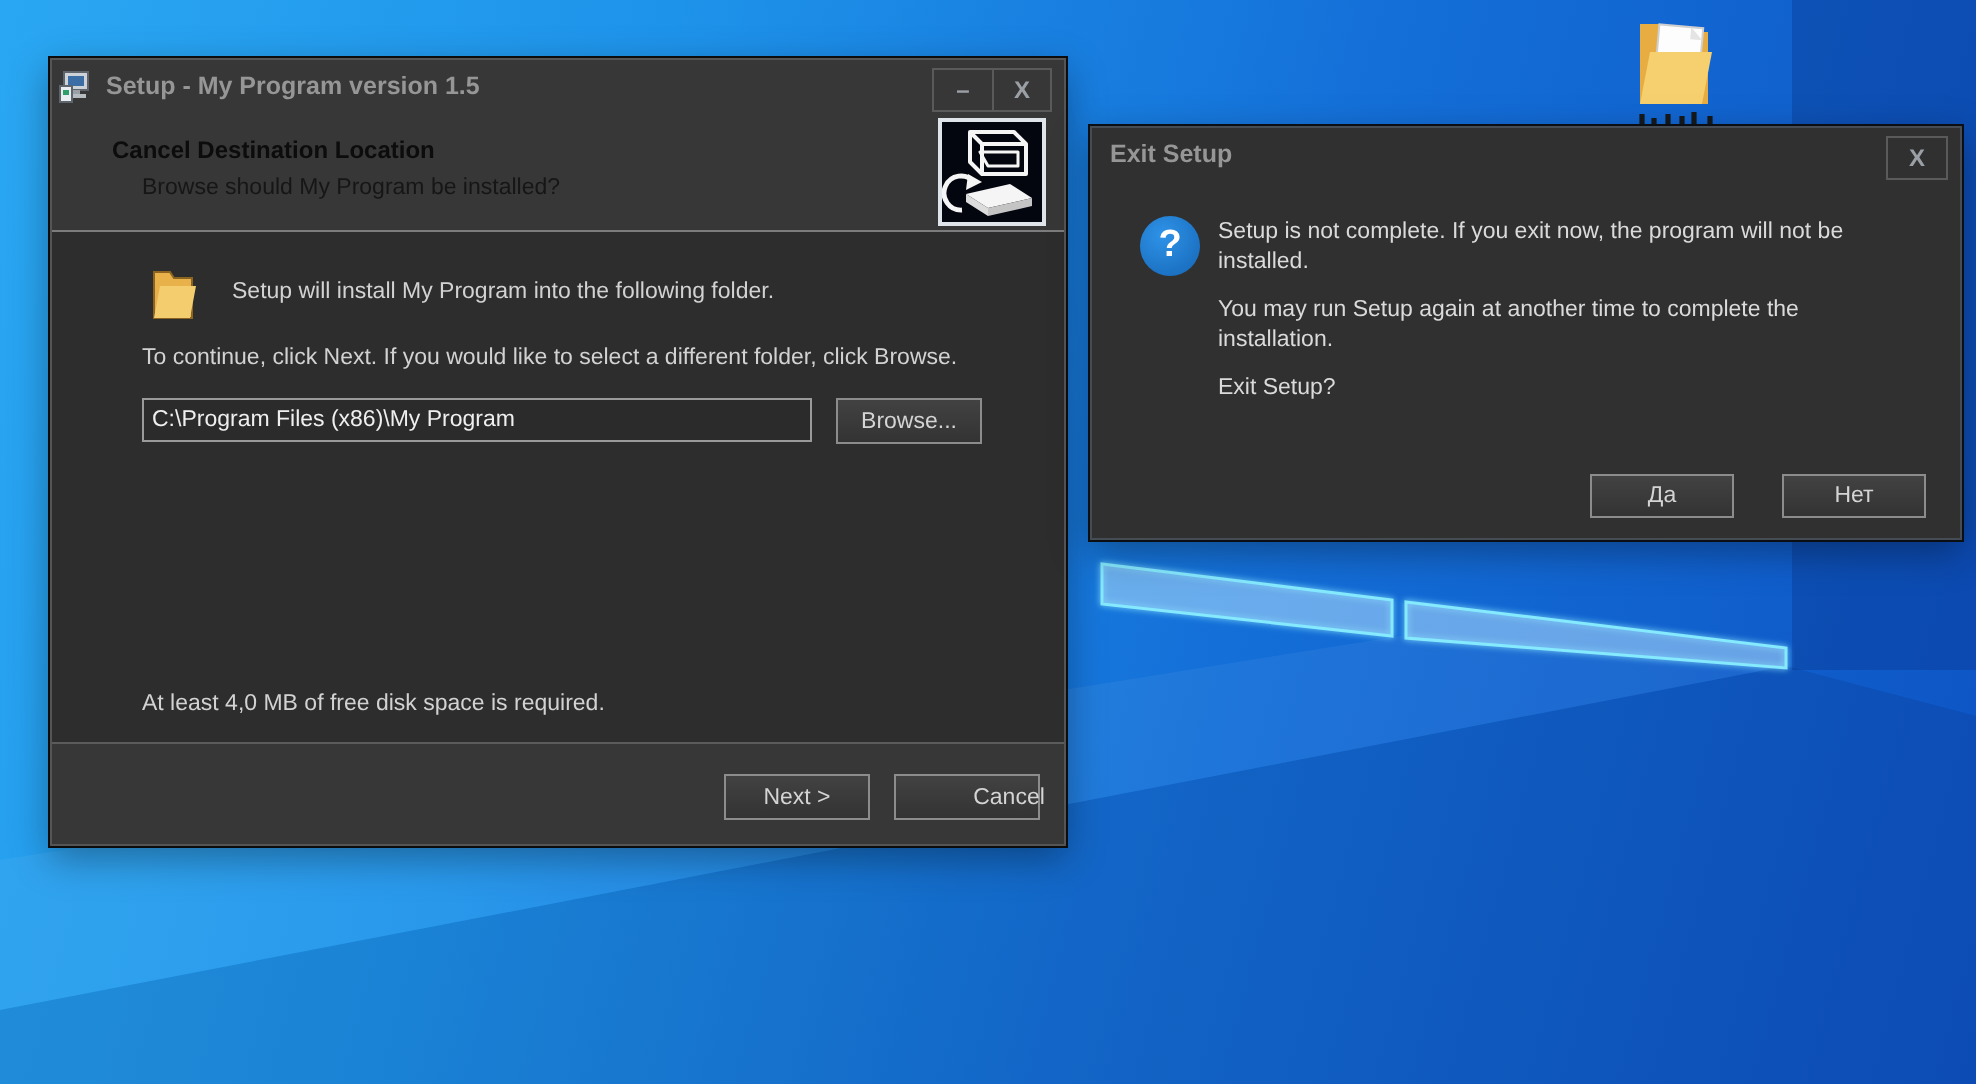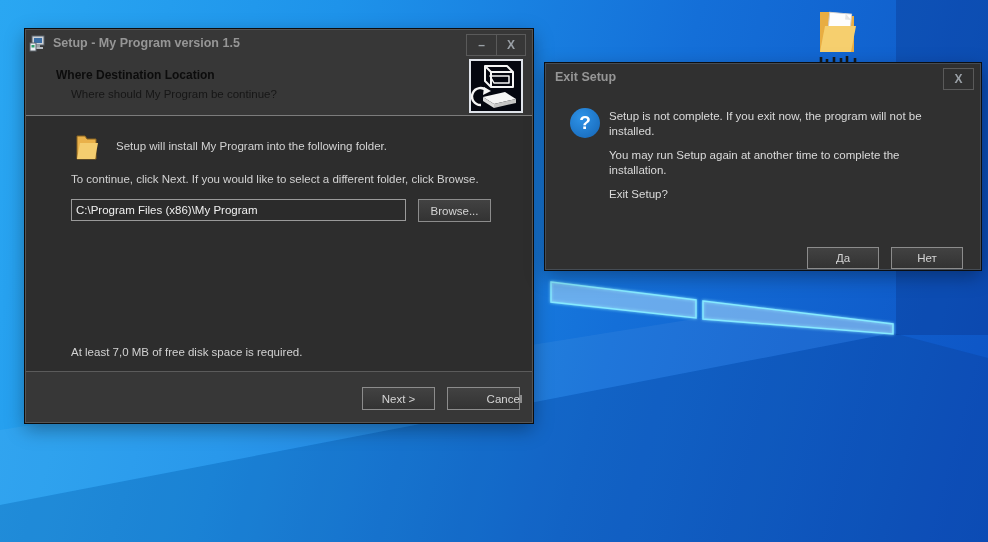--- a/index.html
+++ b/index.html
@@ -77,21 +77,21 @@
   #exit-dialog { left:545px; top:63px; width:436px; height:207px; background:#303030; z-index:20;
                  border:1px solid #454c54; outline:1px solid #0b0e12; }
   #exit-dialog .titlebar { padding-left:9px; }
   .exit-body { position:relative; height:135px; }
   .q-icon { position:absolute; left:24px; top:18px; width:30px; height:30px; border-radius:50%;
             background:radial-gradient(circle at 38% 32%, #2e93e8, #1565b5);
             display:flex; align-items:center; justify-content:center;
             color:#fff; font-size:19px; font-weight:bold; }
   .exit-text { position:absolute; left:63px; top:19px; width:345px; color:#dadada; font-size:11.5px; line-height:15px; }
   .exit-text p { margin-bottom:9px; }
-  .exit-btns { position:absolute; right:17px; bottom:0; display:flex; gap:12px;margin-left:31px; }
+  .exit-btns { position:absolute; right:17px; bottom:10px; display:flex; gap:24px;margin-left:31px; }
   .exit-btns .btn { width:72px; height:22px; }
 </style>
 </head>
 <body>
 
 <svg id="wallpaper" width="988" height="542" viewBox="0 0 988 542">
   <defs>
     <filter id="glow" x="-30%" y="-30%" width="160%" height="160%">
       <feGaussianBlur stdDeviation="1.6" result="b"></feGaussianBlur>
       <feMerge>
@@ -145,22 +145,22 @@
       <rect x="2.5" y="10" width="3" height="2.5" fill="#2e9e6b"></rect>
     </svg>
     <span>Setup - My Program version 1.5</span>
     <div class="cap-btns">
       <div class="cap-btn">–</div>
       <div class="cap-btn">X</div>
     </div>
   </div>
 
   <div class="hdr">
-    <div class="hdr-title">Where Destination Location</div>
-    <div class="hdr-sub">Where should My Program be continue?</div>
+    <div class="hdr-title">Cancel Destination Location</div>
+    <div class="hdr-sub">Browse should My Program be installed?</div>
     <div class="hdr-art">
       <svg width="50" height="50" viewBox="0 0 50 50">
         <g stroke="#f5f5f5" stroke-width="2" fill="none" stroke-linejoin="round">
           <path d="M14 5 L36 5 L42 11 L42 26 L20 26 L14 20 Z"></path>
           <path d="M14 5 L14 20"></path>
             <path d="M20 26 L20 11 L14 5"></path>
             <path d="M20 11 L42 11"></path>
           <path d="M19 15 L38 15 L38 22 L23 22 Z" stroke-width="1.5"></path>
         </g>
         <path d="M12 36 L34 31 L45 38 L23 43 Z" fill="#f5f5f5"></path>
@@ -179,21 +179,21 @@
     <svg class="page-folder-icon" viewBox="0 0 24 29">
       <path d="M2 3 L10 3 L12 6 L21 6 L21 26 L2 26 Z" fill="#e9b14a" stroke="#8a6420" stroke-width="1"></path>
       <polygon points="2,26 5,10 23,10 20,26" fill="#f4cd6f"></polygon>
     </svg>
     <div class="intro-text">Setup will install My Program into the following folder.</div>
     <div class="instruction-text">To continue, click Next. If you would like to select a different folder, click Browse.</div>
     <div class="dir-row">
       <input class="dir-input" type="text" value="C:\Program Files (x86)\My Program" style="">
       <button class="btn browse-btn">Browse...</button>
     </div>
-    <div class="disk-note">At least 7,0 MB of free disk space is required.</div>
+    <div class="disk-note">At least 4,0 MB of free disk space is required.</div>
   </div>
 
   <div class="foot-rule"></div>
   <div class="footer">
     <button class="btn next-btn">Next &gt;</button>
     <button class="btn cancel-btn">Cancel</button>
   </div>
 </div>
 
 <div id="exit-dialog" class="win">

